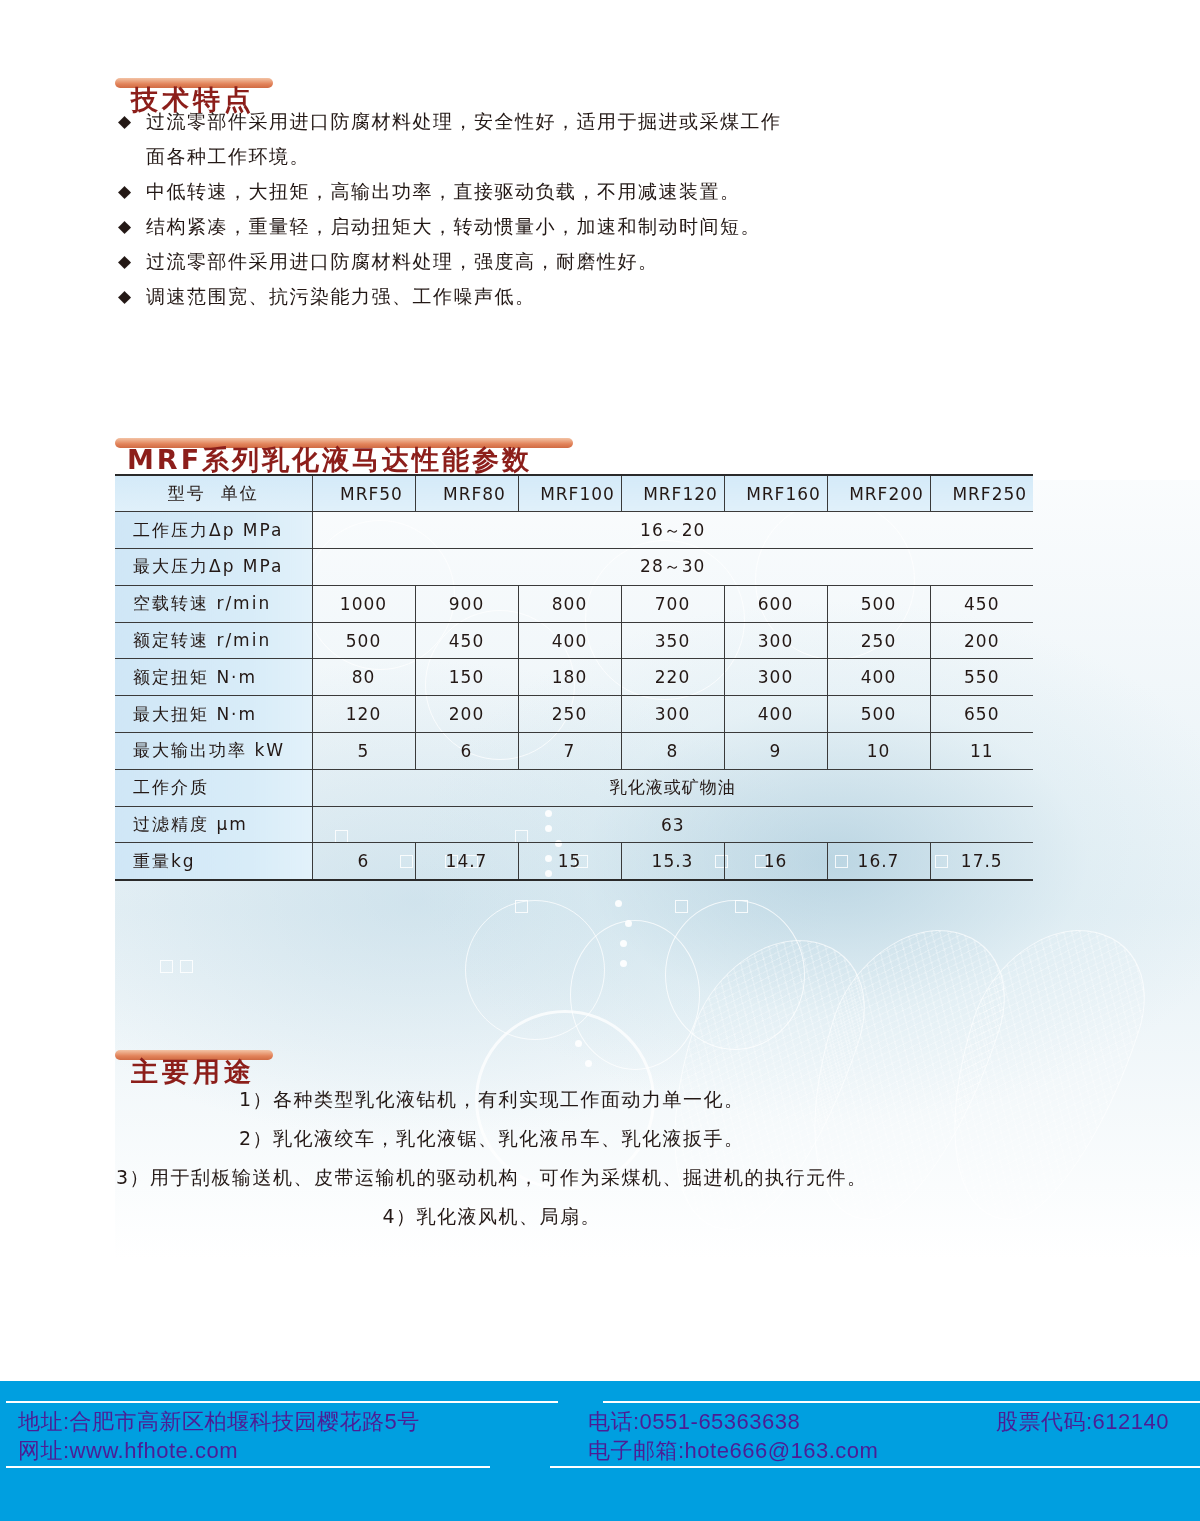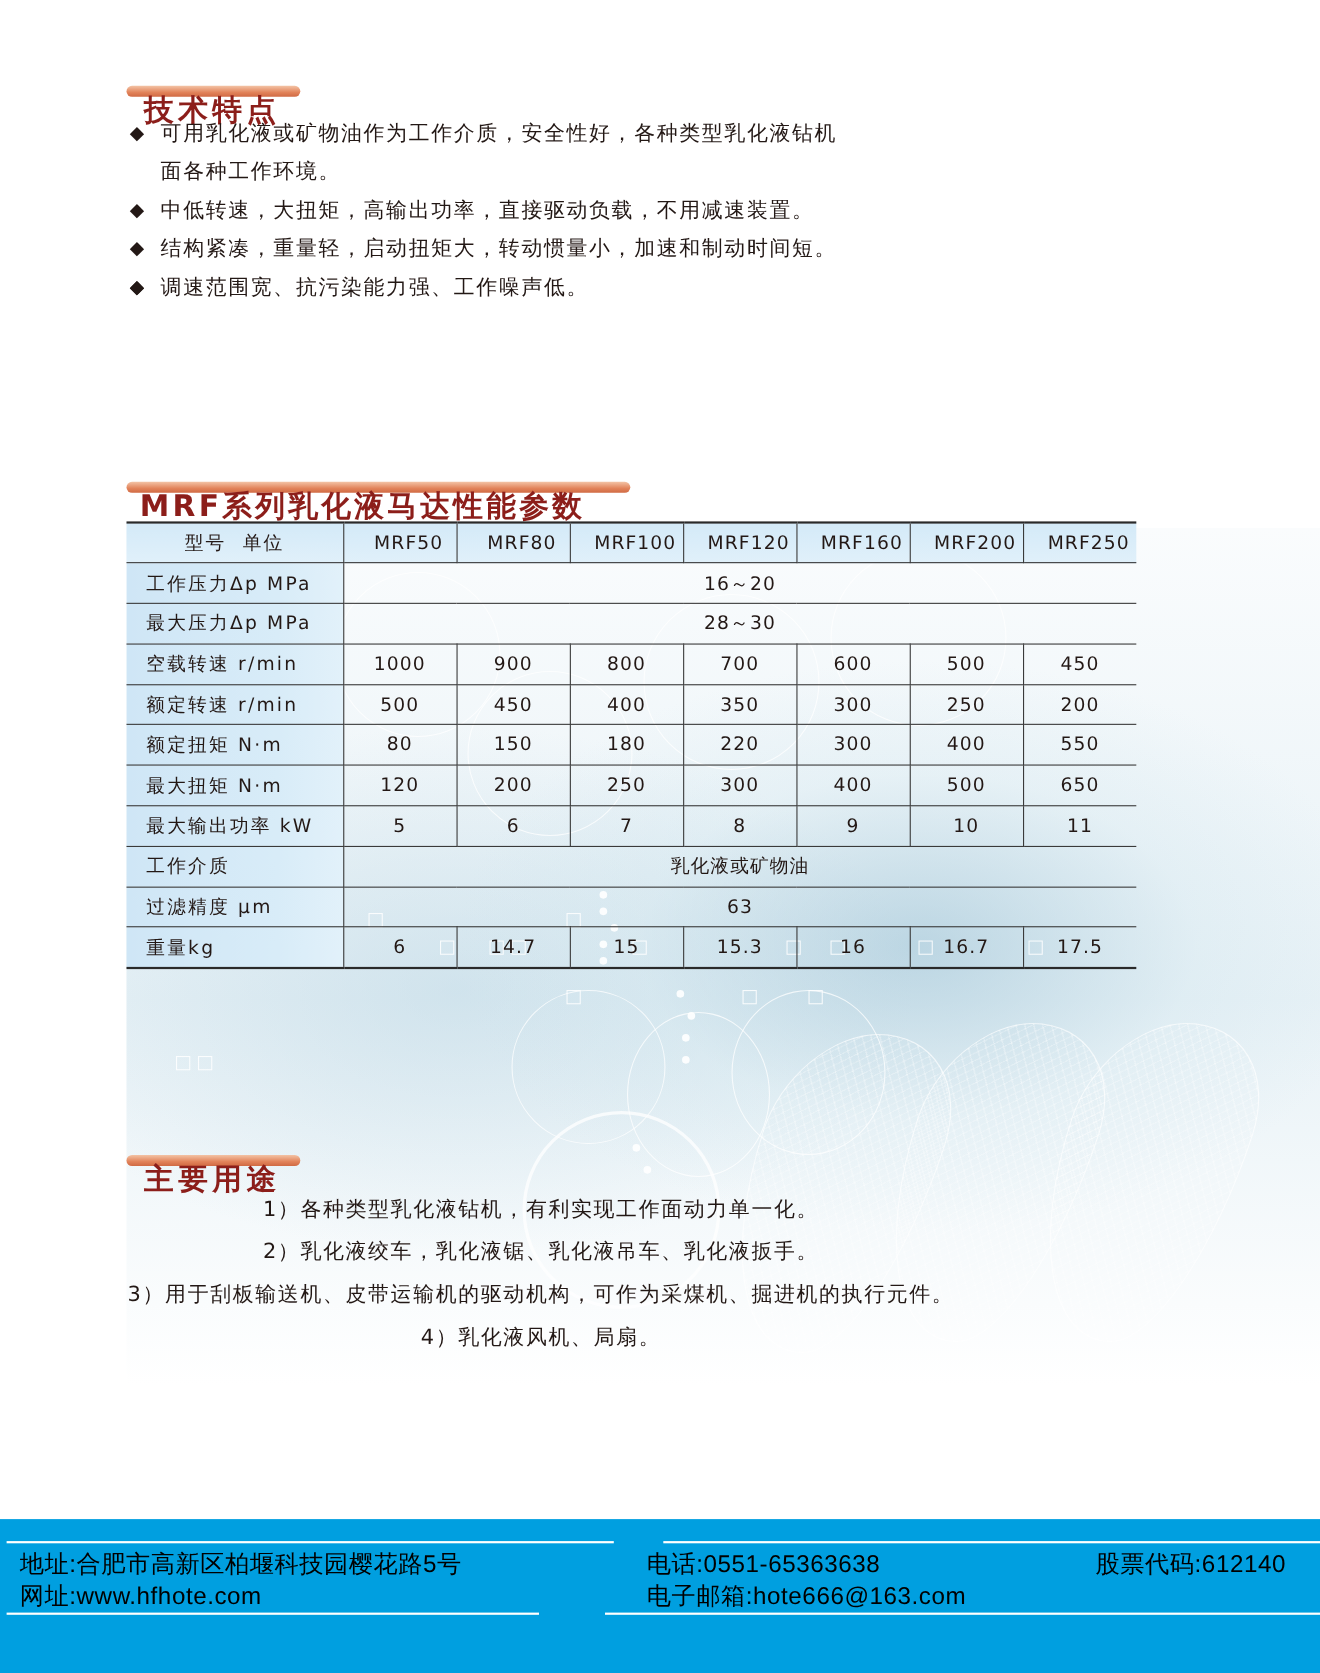--- a/index.html
+++ b/index.html
@@ -70,21 +70,21 @@
   .spec-table .cell:last-child { border-right: none; }
   .spec-table .merged { text-align: center; }
 
   
   .usage { position: absolute; left: 116px; top: 1080px; }
   .usage li { list-style: none; font-size: 19px; line-height: 39px; letter-spacing: 1.5px; text-align: center; }
 
   
   .footer {
     position: absolute; left: 0; top: 1381px; width: 1200px; height: 140px; background: #009fe0;
-    color: #000000; z-index: 2;
+    color: #4c1d95; z-index: 2;
   }
   .footer .line { position: absolute; height: 2px; background: #ffffff; }
   .footer .ftxt { position: absolute; font-family: "Liberation Sans", sans-serif; font-size: 22px; white-space: nowrap; letter-spacing: 0.5px; }
 </style>
 </head>
 <body>
 
 <div class="bg-art">
   <div class="ring" style="left:190px;top:40px;width:150px;height:150px;"></div>
   <div class="ring" style="left:310px;top:130px;width:150px;height:150px;"></div>
@@ -128,33 +128,34 @@
 <div class="content">
 
   <div class="section-title" style="left:115px;top:44px;width:158px;">
     <div class="bar" style="width:158px;"></div>
     <div class="label">技术特点</div>
   </div>
 
   <ul class="features">
     <li>
       <span class="bullet">◆</span>
-      <span>可用乳化液或矿物油作为工作介质，安全性好，各种类型乳化液钻机</span>
+      <span>过流零部件采用进口防腐材料处理，安全性好，适用于掘进或采煤工作</span>
       <span class="cont">面各种工作环境。</span>
     </li>
     <li>
       <span class="bullet">◆</span>
       <span>中低转速，大扭矩，高输出功率，直接驱动负载，不用减速装置。</span>
     </li>
     <li>
       <span class="bullet">◆</span>
       <span>结构紧凑，重量轻，启动扭矩大，转动惯量小，加速和制动时间短。</span>
     </li>
     <li>
       <span class="bullet">◆</span>
+      <span>过流零部件采用进口防腐材料处理，强度高，耐磨性好。</span>
     </li>
     <li>
       <span class="bullet">◆</span>
       <span>调速范围宽、抗污染能力强、工作噪声低。</span>
     </li>
   </ul>
 
   <div class="section-title" style="left:115px;top:404px;width:458px;">
     <div class="bar" style="width:458px;"></div>
     <div class="label" style="left:12px;letter-spacing:3px;">MRF系列乳化液马达性能参数</div>

